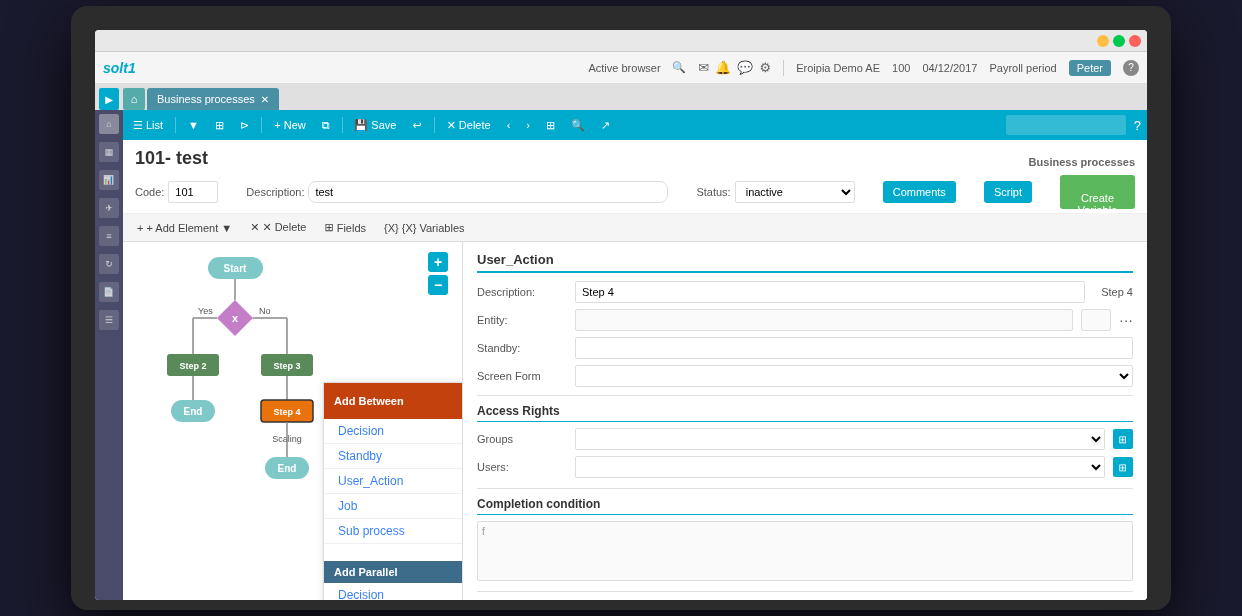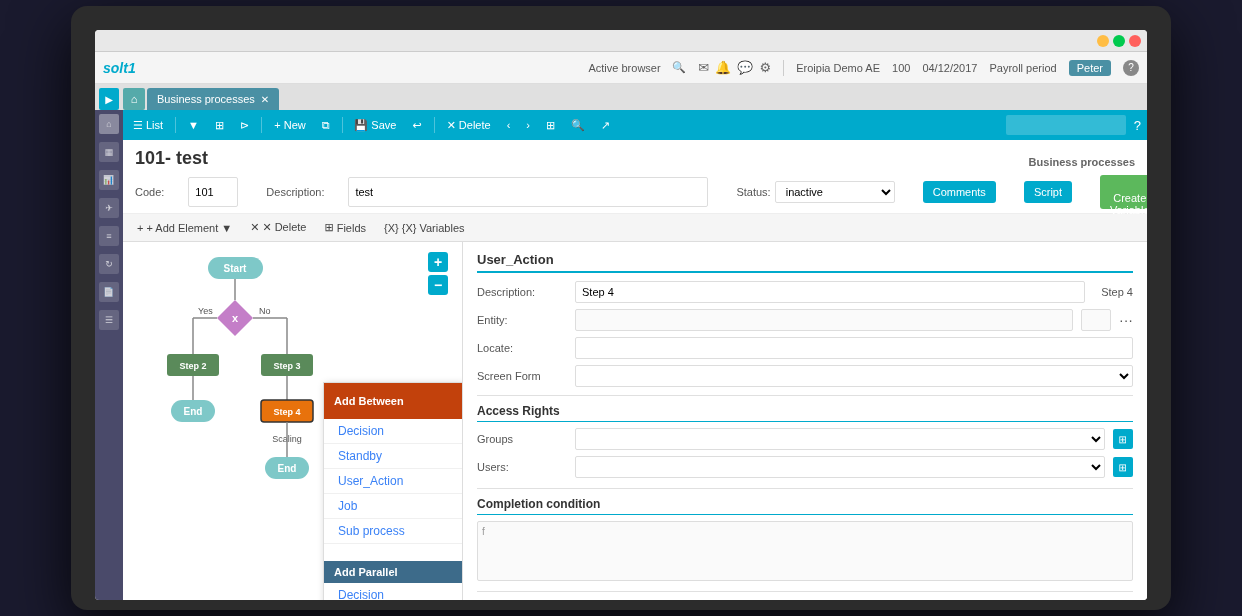--- a/index.html
+++ b/index.html
@@ -237,23 +237,22 @@
     }
     .meta-field {
       display: flex;
       align-items: center;
       gap: 4px;
     }
     .meta-input {
       border: 1px solid #ddd;
       padding: 2px 6px;
       font-size: 11px;
-      height: 30px;
-      border-radius: 2px;
-      margin-left: 20px;
+      height: 22px;
+      border-radius: 2px;
     }
     .status-select {
       border: 1px solid #ddd;
       padding: 2px 6px;
       font-size: 11px;
       height: 22px;
       border-radius: 2px;
       min-width: 120px;
       background: white;
     }
@@ -580,21 +579,21 @@
             <span class="page-title">101- test</span>
             <span class="page-header-right">Business processes</span>
           </div>
           <div class="page-meta">
             <div class="meta-field">
               <span>Code:</span>
               <input class="meta-input" style="width: 50px;" type="text" value="101">
             </div>
             <div class="meta-field">
               <span>Description:</span>
-              <input class="meta-input" style="width: 360px;" type="text" value="test">
+              <input class="meta-input" style="width: 360px; border-radius: 8px;" type="text" value="test">
             </div>
             <div class="meta-field">
               <span>Status:</span>
               <select class="status-select">
                 <option>inactive</option>
                 <option>active</option>
                 <option>draft</option>
               </select>
             </div>
             <button class="btn-teal">Comments</button>
@@ -698,21 +697,21 @@
             </div>
 
             <div class="form-row">
               <span class="form-label">Entity:</span>
               <input class="form-input" type="text" style="flex: 1 1 0%;">
               <input class="form-input" type="text" style="width: 30px; flex: 0 0 auto;">
               <span class="dot-ellipsis">···</span>
             </div>
 
             <div class="form-row">
-              <span class="form-label">Locate:</span>
+              <span class="form-label">Standby:</span>
               <input class="form-input-wide" type="text" style="flex: 1 1 0%;">
             </div>
 
             <div class="form-row">
               <span class="form-label">Screen Form</span>
               <select class="form-select">
                 <option></option>
               </select>
             </div>
 

